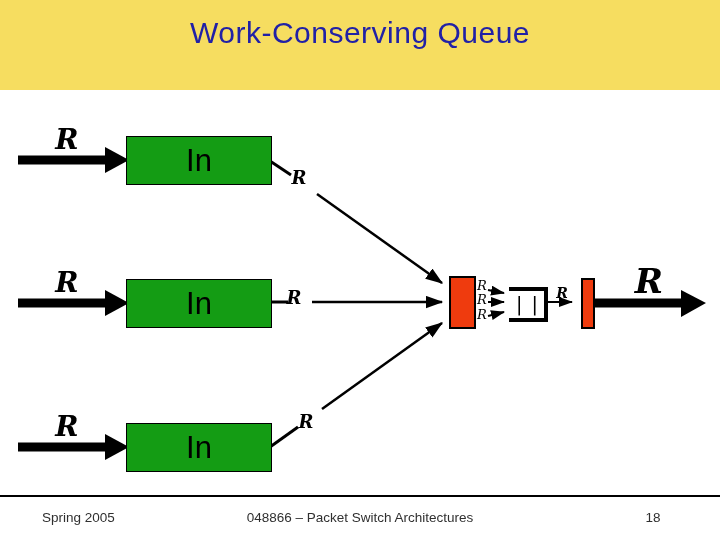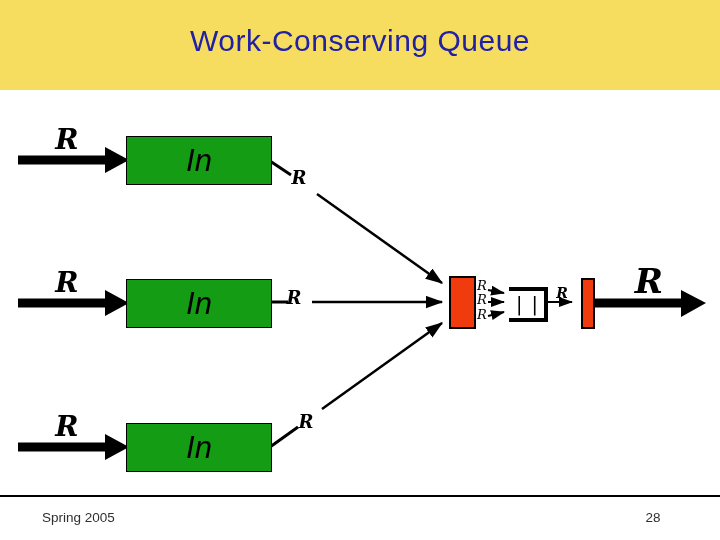--- a/index.html
+++ b/index.html
@@ -1,24 +1,24 @@
 <!DOCTYPE html>
 <html><head>
 <meta charset="utf-8">
 <style>
   html,body{margin:0;padding:0;background:#888;}
   .slide{position:relative;width:720px;height:540px;background:#ffffff;overflow:hidden;
          font-family:"Liberation Sans",sans-serif;}
   .band{position:absolute;left:0;top:0;width:720px;height:90px;background:#F6DD60;}
-  .title{position:absolute;left:0;top:24px;width:720px;text-align:center;
+  .title{position:absolute;left:0;top:16px;width:720px;text-align:center;
          font-size:30px;letter-spacing:.5px;color:#2121A6;font-weight:500;}
   .wires{position:absolute;left:0;top:0;}
   .in-box{position:absolute;left:126px;width:146px;height:49px;background:#149C14;
           border:1px solid #000;box-sizing:border-box;display:flex;align-items:center;justify-content:center;}
-  .in-box span{font-size:31px;color:#000;font-style:italic;}
+  .in-box span{font-size:31px;color:#000;}
   .box-r1{top:136px}.box-r2{top:279px}.box-r3{top:423px}
   .rl{position:absolute;left:44px;width:46px;text-align:center;
       font-family:"DejaVu Serif",serif;font-style:italic;font-weight:600;font-size:28px;line-height:28px;color:#000;}
   .rl-1{top:126px}.rl-2{top:269px}.rl-3{top:413px}
   .ml{position:absolute;font-family:"DejaVu Serif",serif;font-style:italic;font-weight:700;
       font-size:18px;line-height:18px;color:#000;text-align:center;}
   .ml-1{left:288px;top:169px;width:22px}
   .ml-2{left:283px;top:289px;width:22px}
   .ml-3{left:294px;top:413px;width:24px}
   .sr{position:absolute;left:474px;width:16px;text-align:center;
@@ -120,15 +120,16 @@
   <div class="sr sr-2">R</div>
   <div class="sr sr-3">R</div>
 
   <div class="ticks">||</div>
   <div class="qr">R</div>
 
   <div class="big-r">R</div>
 
   <div class="footer-line"></div>
   <div class="f-text f-left">Spring 2005</div>
-  <div class="f-text f-page">28</div>
+  <div class="f-text f-center">048866 – Packet Switch Architectures</div>
+  <div class="f-text f-page">18</div>
 
 </div>
 
 </body></html>

